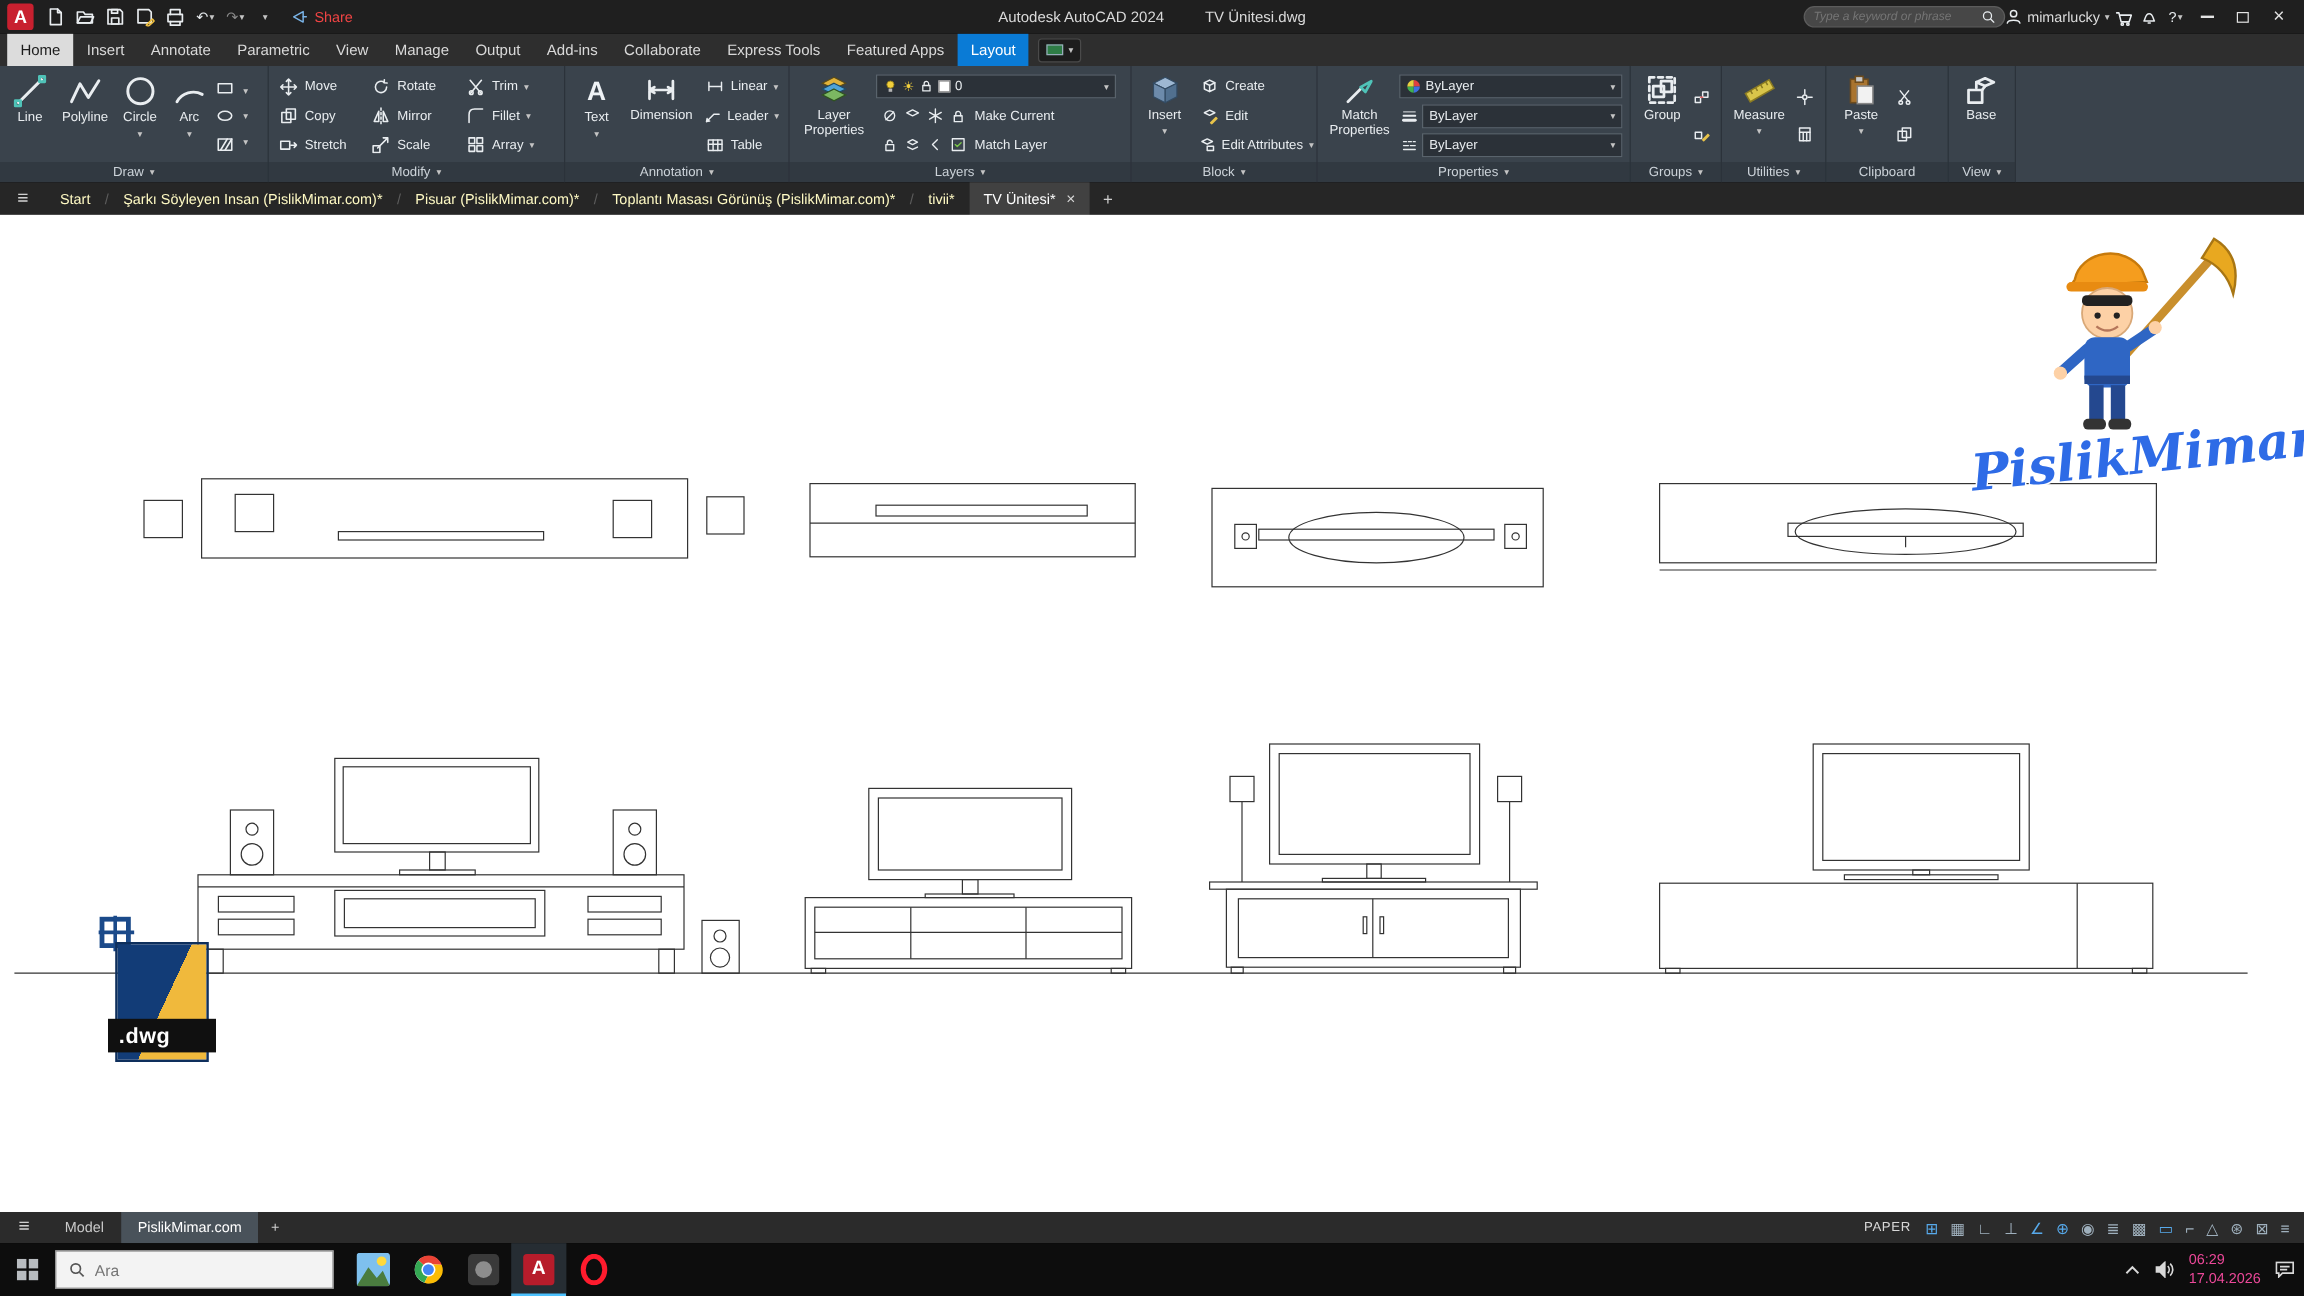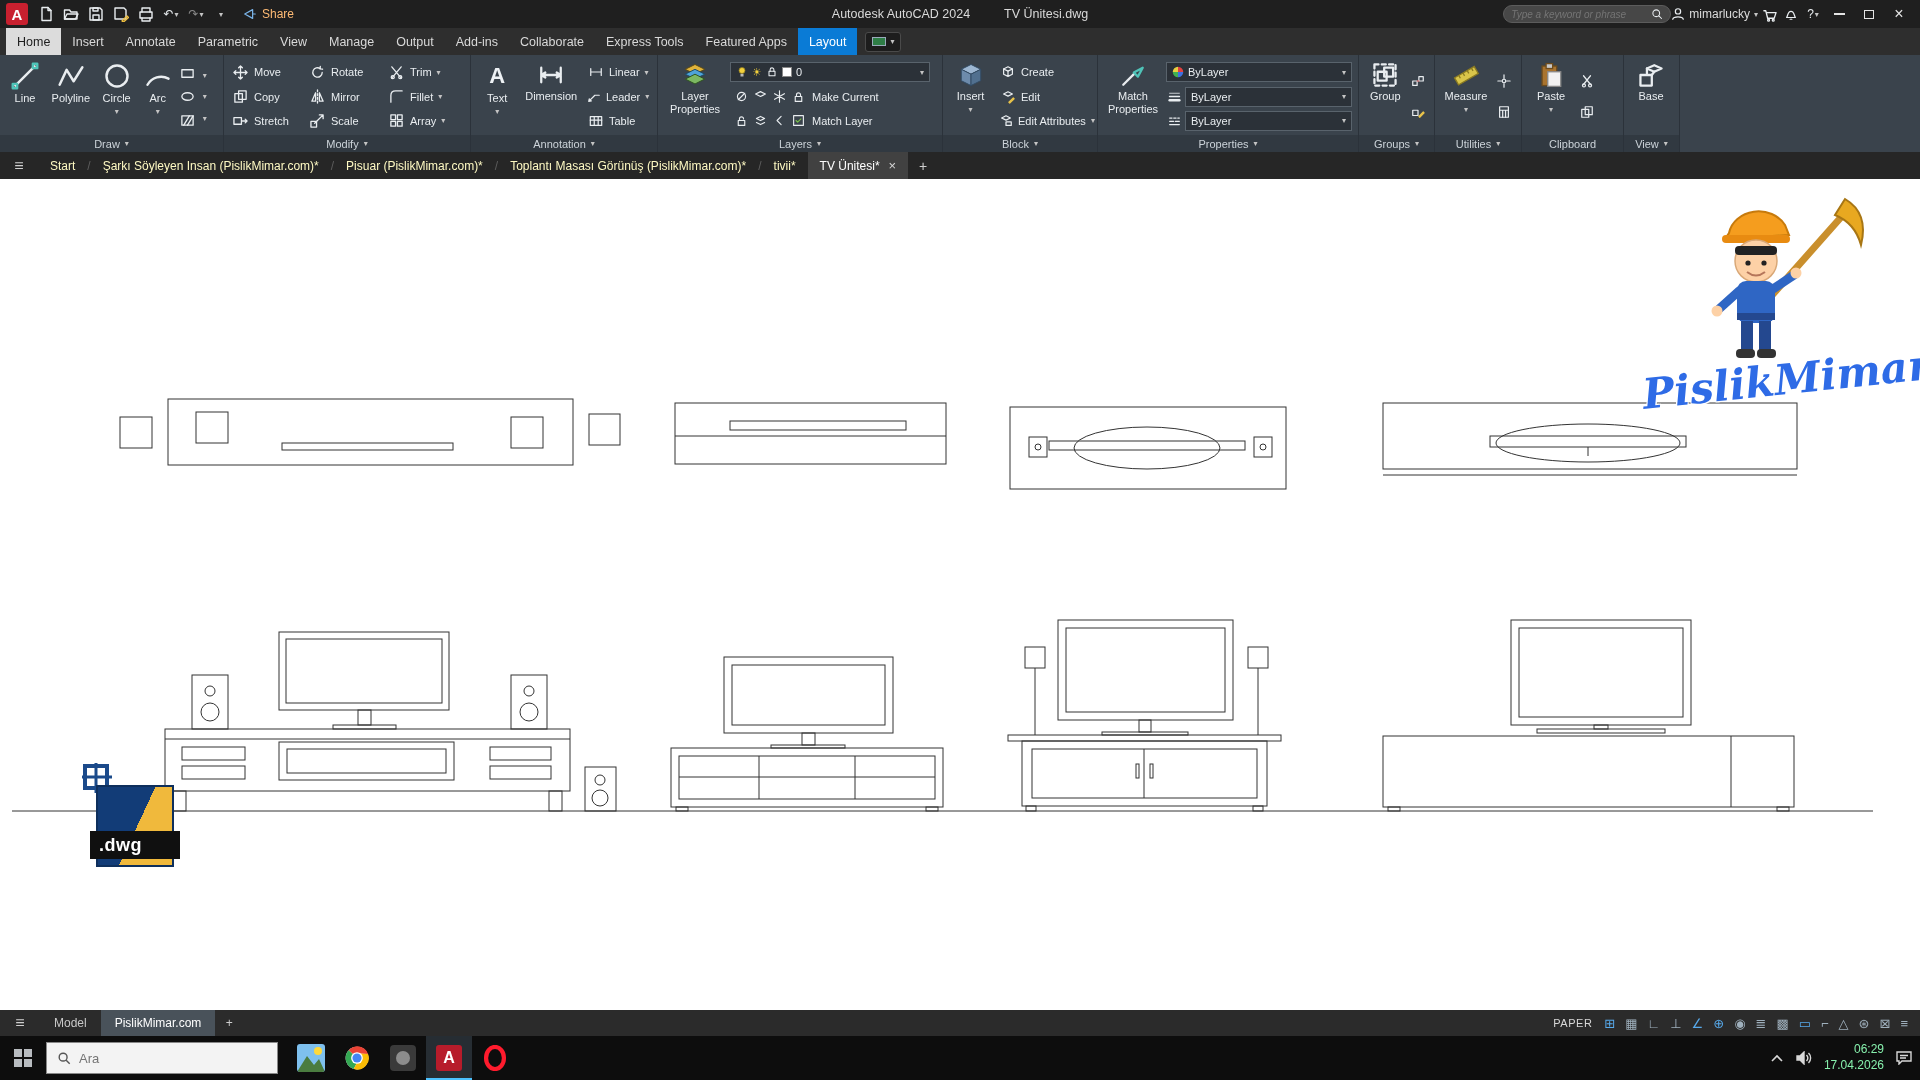--- a/index.html
+++ b/index.html
@@ -5,21 +5,21 @@
   * { margin:0; padding:0; box-sizing:border-box; }
   html,body { width:1920px; height:1080px; overflow:hidden; background:#000; }
   body { font-family:"Liberation Sans","DejaVu Sans",sans-serif; font-size:12px; color:#e6e6e6; }
   #app { display:flex; flex-direction:column; width:1920px; height:1080px; }
 
   
   .titlebar { position:relative; height:28px; background:#1f1f1f; display:flex; align-items:center; gap:3px; padding:0 6px; flex:0 0 auto; }
   .logo { width:22px; height:22px; background:#c8202f; color:#fff; font-weight:bold; display:flex; align-items:center; justify-content:center; border-radius:3px; font-size:15px; margin-right:4px; }
   .qat-btn { height:24px; min-width:22px; display:flex; align-items:center; justify-content:center; gap:1px; color:#d8d8d8; }
   .caret { font-size:8px; color:#c4c4c4; }
-  .share { display:flex; align-items:center; gap:5px; color:#fdba74; margin-left:8px; font-size:12px; }
+  .share { display:flex; align-items:center; gap:5px; color:#ef4444; margin-left:8px; font-size:12px; }
   .tb-center { position:absolute; left:50%; transform:translateX(-50%); display:flex; gap:34px; color:#d9d9d9; font-size:12.5px; pointer-events:none; }
   .tb-right { margin-left:auto; display:flex; align-items:center; gap:0; }
   .kw-search { width:168px; height:18px; background:#474747; border:1px solid #5c5c5c; border-radius:9px; display:flex; align-items:center; padding:0 7px; gap:5px; }
   .kw-search input { flex:1; background:transparent; border:none; outline:none; color:#cfcfcf; font-style:italic; font-size:10px; font-family:inherit; min-width:0; }
   .user { display:flex; align-items:center; gap:4px; color:#dcdcdc; font-size:12px; }
   .win-btn { width:30px; height:28px; display:flex; align-items:center; justify-content:center; color:#e4e4e4; }
   .win-min { width:11px; height:2px; background:#e4e4e4; }
   .win-max { width:10px; height:9px; border:1px solid #e4e4e4; }
   .win-close { font-size:16px; line-height:1; }
 
@@ -58,21 +58,21 @@
   .ft-close { margin-left:9px; color:#d7d7d7; font-size:13px; }
   .ft-plus { width:30px; display:flex; align-items:center; justify-content:center; color:#cfcfcf; font-size:14px; }
 
   
   .canvas { position:relative; flex:1; background:#ffffff; overflow:hidden; }
   .canvas svg.drawing { position:absolute; left:0; top:0; }
   .watermark-char { position:absolute; left:1695px; top:6px; }
   .watermark-text { position:absolute; left:1642px; top:176px; font-family:"DejaVu Serif",serif; font-style:italic; font-weight:bold; font-size:42px; color:#2e6be6; transform:rotate(-6deg); text-shadow:1px 1px 0 #fff,-1px -1px 0 #fff,1px -1px 0 #fff,-1px 1px 0 #fff; }
   .dwg-icon { position:absolute; left:82px; top:584px; width:100px; height:134px; }
   .dwg-sym { position:absolute; left:0; top:0; }
-  .dwg-body { position:absolute; left:14px; top:22px; width:78px; height:82px; background:linear-gradient(115deg,#123c77 52%,#f0b93c 52%); border:2px solid #0e2f5c; }
+  .dwg-body { position:absolute; left:14px; top:22px; width:78px; height:100px; background:linear-gradient(115deg,#123c77 52%,#f0b93c 52%); border:2px solid #0e2f5c; }
   .dwg-band { position:absolute; left:-8px; right:-8px; bottom:6px; height:28px; background:#101010; color:#fff; font-weight:bold; font-size:18px; display:flex; align-items:center; padding-left:9px; letter-spacing:0.5px; }
   .download-btn { position:absolute; left:10px; top:735px; width:230px; height:70px; background:linear-gradient(#f63b25,#c5140a); border-radius:36px; display:flex; align-items:center; gap:13px; padding:0 12px 0 22px; box-shadow:0 5px 12px rgba(0,0,0,0.35); cursor:pointer; }
   .dl-label { color:#fff; font-weight:bold; font-size:27px; letter-spacing:1px; }
   .dl-circle { width:46px; height:46px; border-radius:50%; background:#8f0d06; border:3px solid #ffd9d4; display:flex; align-items:center; justify-content:center; flex:0 0 auto; }
 
   
   .bottombar { height:26px; background:#2b2b2b; display:flex; align-items:stretch; flex:0 0 auto; }
   .bb-menu { width:40px; display:flex; align-items:center; justify-content:center; color:#cfcfcf; font-size:16px; }
   .lt-tab { padding:0 14px; display:flex; align-items:center; color:#c9c9c9; font-size:12px; }
   .lt-tab.active { background:#49525a; color:#fff; }
@@ -87,21 +87,21 @@
   .tb-start { width:46px; height:44px; display:flex; align-items:center; justify-content:center; }
   .tb-searchbox { width:232px; height:32px; background:#f3f3f3; border:1px solid #888; display:flex; align-items:center; gap:8px; padding:0 10px; margin-right:10px; }
   .tb-searchbox input { flex:1; border:none; outline:none; background:transparent; font-size:13px; color:#333; font-family:inherit; min-width:0; }
   .tb-app { width:46px; height:44px; display:flex; align-items:center; justify-content:center; }
   .tb-app.active { background:#262d33; box-shadow:inset 0 -2px 0 #4cc2ff; }
   .acad-tile { width:26px; height:26px; background:#b71c2b; border-radius:3px; color:#fff; font-weight:bold; font-size:16px; display:flex; align-items:center; justify-content:center; }
   .thumb-tile { width:28px; height:28px; border-radius:3px; overflow:hidden; }
   .dark-tile { width:26px; height:26px; background:#3a3a3a; border-radius:4px; display:flex; align-items:center; justify-content:center; }
   .dark-tile i { width:14px; height:14px; background:#8d8d8d; border-radius:50%; }
   .tb-tray { margin-left:auto; display:flex; align-items:center; gap:12px; padding-right:8px; }
-  .tb-clock { text-align:right; font-size:12px; color:#86efac; line-height:1.3; }
+  .tb-clock { text-align:left; font-size:12px; color:#ec4899; line-height:1.3; }
 </style>
 </head>
 <body>
 
 <div id="app">
 
   <header class="titlebar">
     <div class="logo">A</div>
     <div class="qat-btn">
         <svg class="i" width="16" height="16" viewBox="0 0 16 16">

